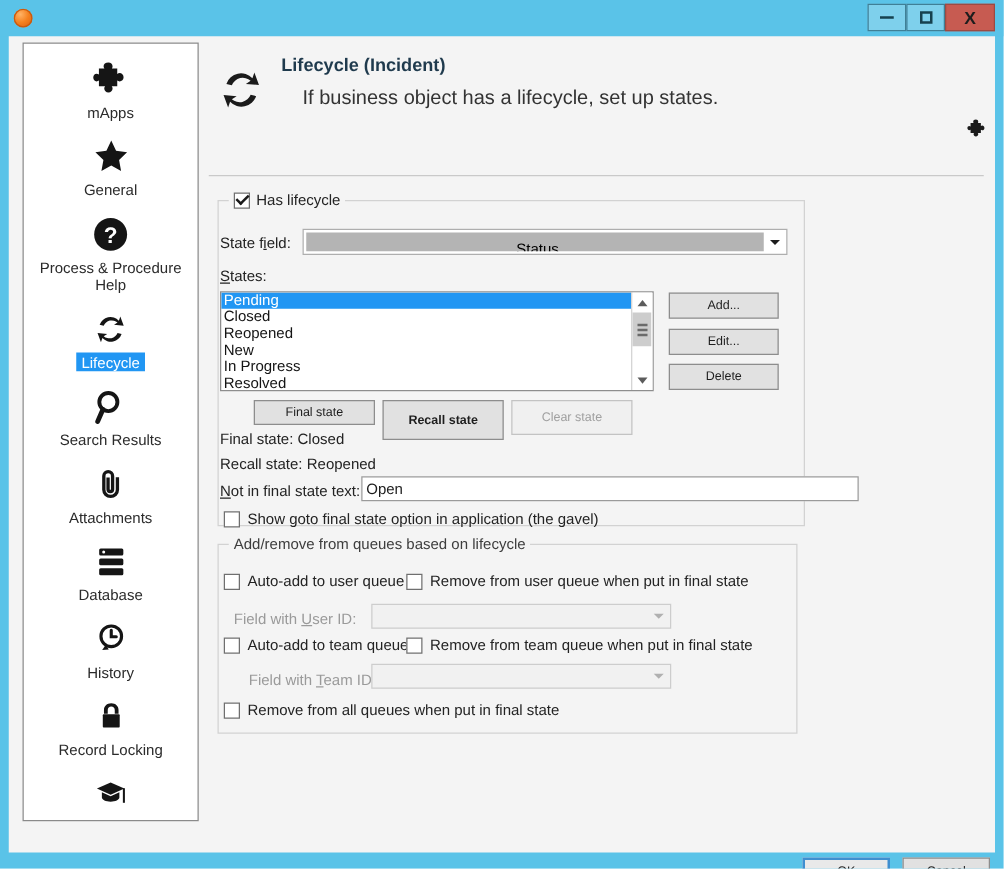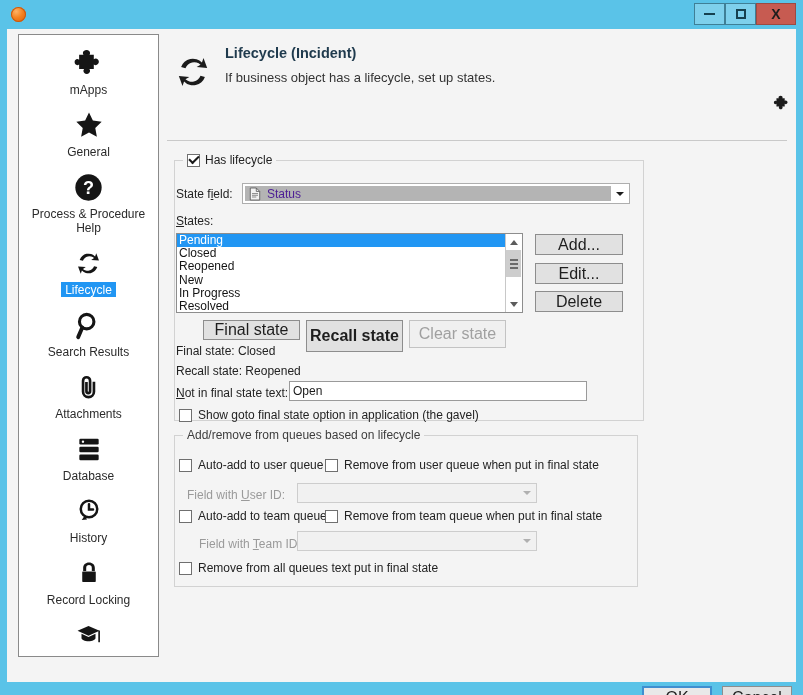--- a/index.html
+++ b/index.html
@@ -130,22 +130,22 @@
   }
   #header-title {
     position: absolute;
     left: 58px; top: 10px;
     font-size: 14.5px;
     font-weight: bold;
     color: #1f3a4d;
   }
   #header-subtitle {
     position: absolute;
-    left: 58px; top: 35px;
-    font-size: 13px;
+    left: 75px; top: 35px;
+    font-size: 16px;
     color: #333333;
   }
   #header-puzzle {
     position: absolute;
     left: 606px; top: 59px;
     width: 18px; height: 18px;
     color: #1b1b1b;
     cursor: default;
   }
   #header-rule {
@@ -212,21 +212,21 @@
     display: flex;
     align-items: center;
     gap: 6px;
   }
   .ul { text-decoration: underline; }
 
   .btn {
     background: #e1e1e1;
     border: 1px solid #8d8d8d;
     box-sizing: border-box;
-    font-size: 16px;
+    font-size: 10px;
     color: #1e1e1e;
     display: flex;
     align-items: center;
     justify-content: center;
     cursor: default;
     font-family: "Liberation Sans", sans-serif;
     text-align: right;
   }
   .btn.disabled { color: #a0a0a0; border-color: #c3c3c3; background: #f0f0f0; }
   .btn.default { border: 2px solid #3f8fd0; background: #e9e9e9; }
@@ -254,21 +254,21 @@
   .combo .combo-face {
     flex: 1;
     display: flex;
     align-items: center;
     gap: 6px;
     padding-left: 4px;
     font-size: 12px;
     color: #3a3a3a;
     overflow: hidden;
   }
-  .combo.filled .combo-face { background: #b4b4b4; color: #4c1d95; margin: 2px 0 2px 2px; }
+  .combo.filled .combo-face { background: #b4b4b4; color: #000000; margin: 2px 0 2px 2px; flex-direction: column; }
   .combo.dimmed { border-color: #cdcdcd; background: #f1f1f1; }
   .combo .combo-arrow {
     width: 18px;
     display: flex;
     align-items: center;
     justify-content: center;
     background: transparent;
   }
   .caret {
     width: 0; height: 0;
@@ -564,21 +564,21 @@
     <div class="btn" style="position:absolute; left:528px; top:262px; width:88px; height:21px;">Delete</div>
 
     <div class="btn" style="position:absolute; left:196px; top:291px; width:97px; height:20px;">Final state</div>
     <div class="btn" style="position:absolute; left:299px; top:291px; width:97px; height:32px;font-weight:bold;">Recall state</div>
     <div class="btn disabled" style="position:absolute; left:402px; top:291px; width:97px; height:28px;">Clear state</div>
 
     <div class="lbl" style="position:absolute; left:169px; top:315px;">Final state: Closed</div>
     <div class="lbl" style="position:absolute; left:169px; top:335px;">Recall state: Reopened</div>
 
     <div class="lbl" style="position:absolute; left:169px; top:357px;"><span class="ul">N</span>ot in final state text:</div>
-    <div class="textbox" style="position:absolute; left:282px; top:352px; width:298px; height:20px;">Open</div>
+    <div class="textbox" style="position:absolute; left:282px; top:352px; width:398px; height:20px;">Open</div>
 
     <div class="row" style="left:172px; top:379px;">
       <span class="chk"></span>
       <span class="lbl">Show goto final state option in application (the gavel)</span>
     </div>
 
     <div class="groupbox" id="group-queues">
       <div class="gb-title">Add/remove from queues based on lifecycle</div>
     </div>
 
@@ -611,20 +611,20 @@
     <div class="lbl dim" style="position:absolute; left:192px; top:508px;">Field with <span class="ul">T</span>eam ID:</div>
     <div class="combo dimmed" style="left:290px; top:502px; width:240px; height:20px;">
       <div class="combo-face"></div>
       <div class="combo-arrow">
         <span class="caret dim"></span>
       </div>
     </div>
 
     <div class="row" style="left:172px; top:532px;">
       <span class="chk"></span>
-      <span class="lbl">Remove from all queues text put in final state</span>
+      <span class="lbl">Remove from all queues when put in final state</span>
     </div>
 
     <div class="btn default" id="btn-ok">OK</div>
     <div class="btn" id="btn-cancel">Cancel</div>
 
   </div>
 </div>
 
 </body></html>

